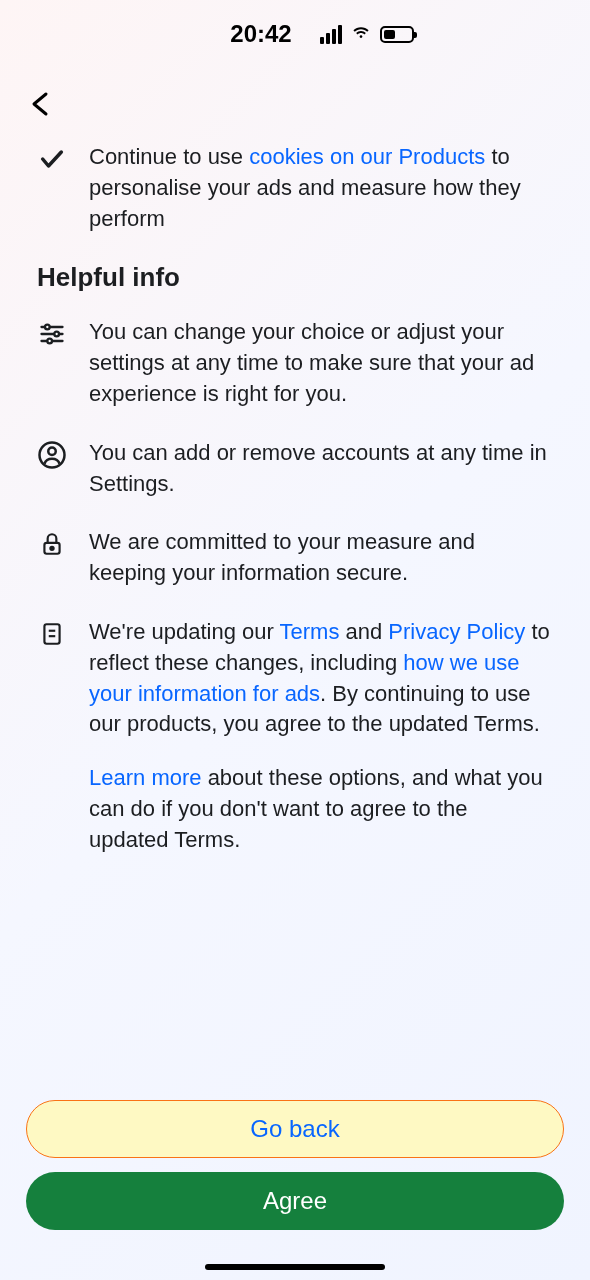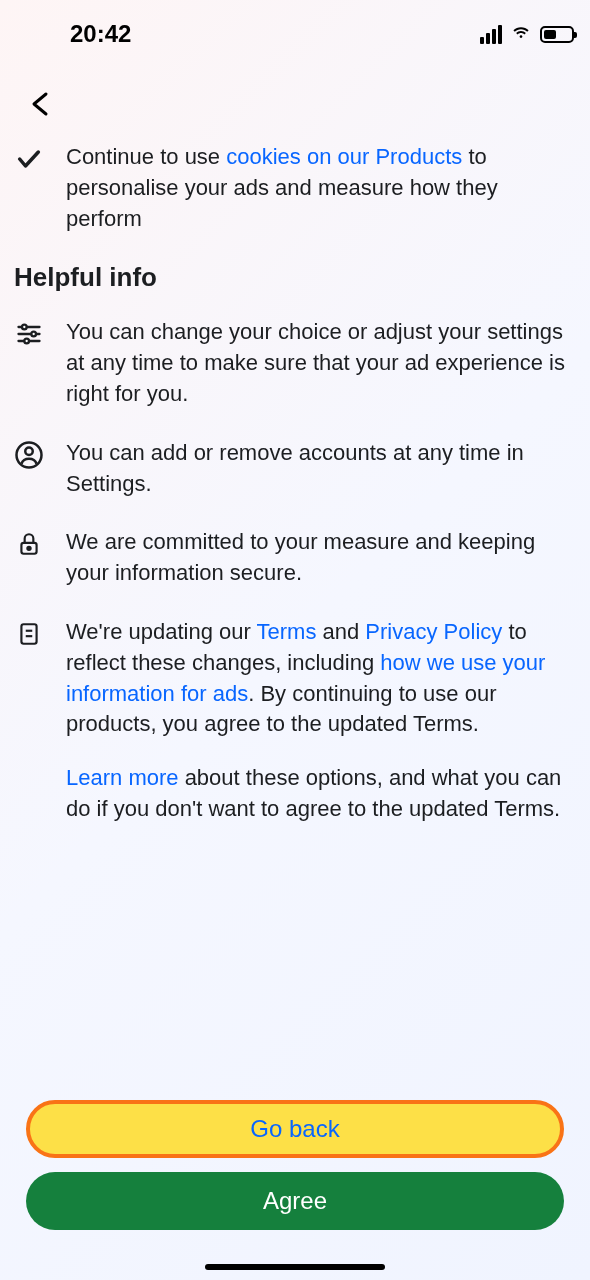--- a/index.html
+++ b/index.html
@@ -10,21 +10,21 @@
     body {
       width: 590px;
       height: 1280px;
       font-family: -apple-system, BlinkMacSystemFont, 'Segoe UI', Helvetica, Arial, sans-serif;
       background: linear-gradient(135deg, #fef5f5 0%, #f5f7ff 50%, #f0f4ff 100%);
       position: relative;
       overflow: hidden;
     }
     .status-bar {
       display: flex;
-      justify-content: space-between;
+      justify-content: center;
       align-items: center;
       padding: 18px 16px 10px 70px;
       height: 60px;
       gap: 28px;
     }
     .time {
       font-size: 24px;
       font-weight: 600;
       color: #000;
     }
@@ -73,21 +73,21 @@
       border-radius: 2px;
     }
     .back-button {
       padding: 30px 28px 20px 28px;
     }
     .back-button svg {
       width: 24px;
       height: 28px;
     }
     .content {
-      padding: 0 14px;
+      padding: 0 37px;
     }
     .list-item {
       display: flex;
       align-items: flex-start;
       gap: 22px;
       margin-bottom: 28px;
     }
     .item-icon {
       width: 30px;
       height: 30px;
@@ -130,22 +130,22 @@
       height: 58px;
       border-radius: 50px;
       font-size: 24px;
       font-weight: 500;
       display: flex;
       align-items: center;
       justify-content: center;
       cursor: pointer;
     }
     .btn-secondary {
-      background: #fde047;
-      border: 4px solid #f97316;
+      background: #fef9c3;
+      border: 1px solid #f97316;
       color: #0866ff;
     }
     .btn-primary {
       background: #15803d;
       border: none;
       color: #fff;
     }
     .home-indicator {
       position: absolute;
       bottom: 10px;

